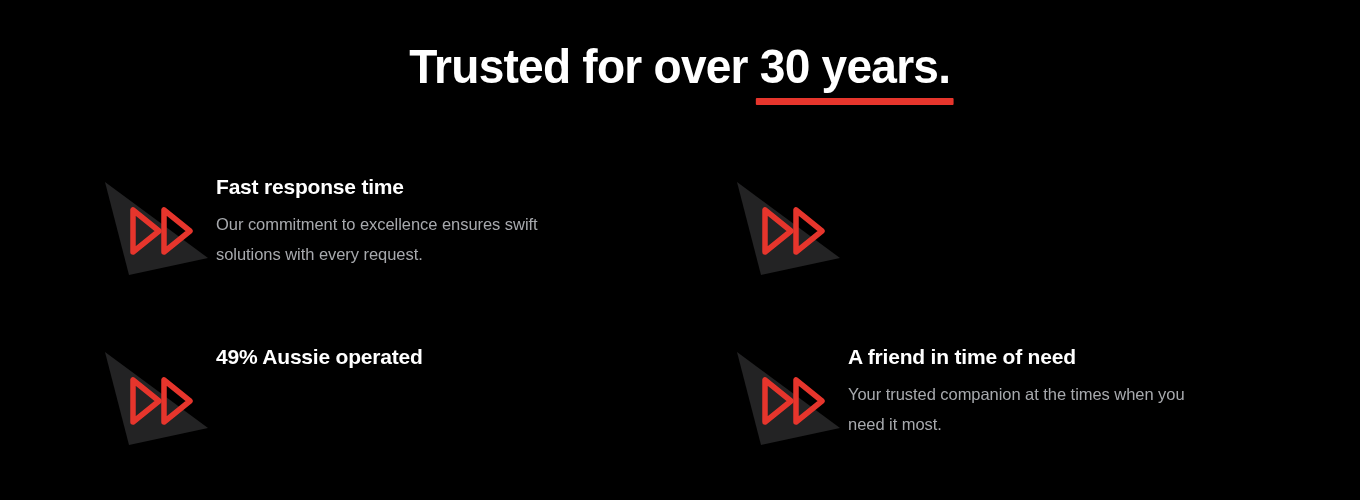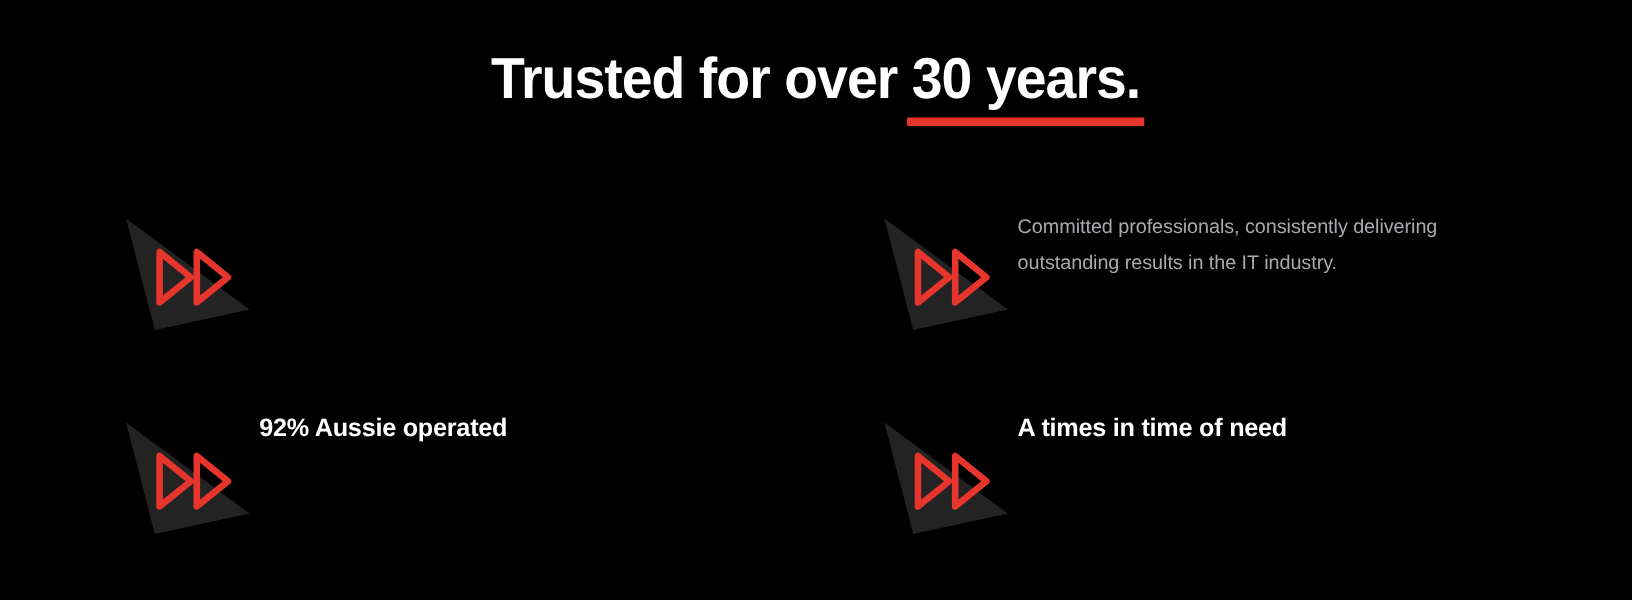--- a/index.html
+++ b/index.html
@@ -118,55 +118,59 @@
   <div class="features">
 
     <div class="feature col-left">
       <div class="feature-icon">
         <svg width="120" height="112" viewBox="0 0 120 112" xmlns="http://www.w3.org/2000/svg">
           <polygon points="9,12 33,105 112,88" fill="#232324"></polygon>
           <path d="M37,40 L37,82 L63,61 Z" fill="none" stroke="#e6352c" stroke-width="5.5" stroke-linejoin="round"></path>
           <path d="M68,40 L68,82 L94,61 Z" fill="none" stroke="#e6352c" stroke-width="5.5" stroke-linejoin="round"></path>
         </svg>
       </div>
+      <div class="feature-text">
+        <h3 class="feature-title">Fast response time</h3>
+        <p class="feature-desc">Our commitment to excellence ensures swift solutions with every request.</p>
+      </div>
     </div>
 
     <div class="feature col-right">
       <div class="feature-icon">
         <svg width="120" height="112" viewBox="0 0 120 112" xmlns="http://www.w3.org/2000/svg">
           <polygon points="9,12 33,105 112,88" fill="#232324"></polygon>
           <path d="M37,40 L37,82 L63,61 Z" fill="none" stroke="#e6352c" stroke-width="5.5" stroke-linejoin="round"></path>
           <path d="M68,40 L68,82 L94,61 Z" fill="none" stroke="#e6352c" stroke-width="5.5" stroke-linejoin="round"></path>
         </svg>
       </div>
       <div class="feature-text">
-        <p class="feature-desc">Committed professionals, consistently delivering outstanding results in the IT industry.</p>
       </div>
     </div>
 
     <div class="feature col-left">
       <div class="feature-icon">
         <svg width="120" height="112" viewBox="0 0 120 112" xmlns="http://www.w3.org/2000/svg">
           <polygon points="9,12 33,105 112,88" fill="#232324"></polygon>
           <path d="M37,40 L37,82 L63,61 Z" fill="none" stroke="#e6352c" stroke-width="5.5" stroke-linejoin="round"></path>
           <path d="M68,40 L68,82 L94,61 Z" fill="none" stroke="#e6352c" stroke-width="5.5" stroke-linejoin="round"></path>
         </svg>
       </div>
       <div class="feature-text">
-        <h3 class="feature-title">92% Aussie operated</h3>
+        <h3 class="feature-title">49% Aussie operated</h3>
       </div>
     </div>
 
     <div class="feature col-right">
       <div class="feature-icon">
         <svg width="120" height="112" viewBox="0 0 120 112" xmlns="http://www.w3.org/2000/svg">
           <polygon points="9,12 33,105 112,88" fill="#232324"></polygon>
           <path d="M37,40 L37,82 L63,61 Z" fill="none" stroke="#e6352c" stroke-width="5.5" stroke-linejoin="round"></path>
           <path d="M68,40 L68,82 L94,61 Z" fill="none" stroke="#e6352c" stroke-width="5.5" stroke-linejoin="round"></path>
         </svg>
       </div>
       <div class="feature-text">
-        <h3 class="feature-title">A times in time of need</h3>
+        <h3 class="feature-title">A friend in time of need</h3>
+        <p class="feature-desc">Your trusted companion at the times when you need it most.</p>
       </div>
     </div>
 
   </div>
 </div>
 
 </body></html>

